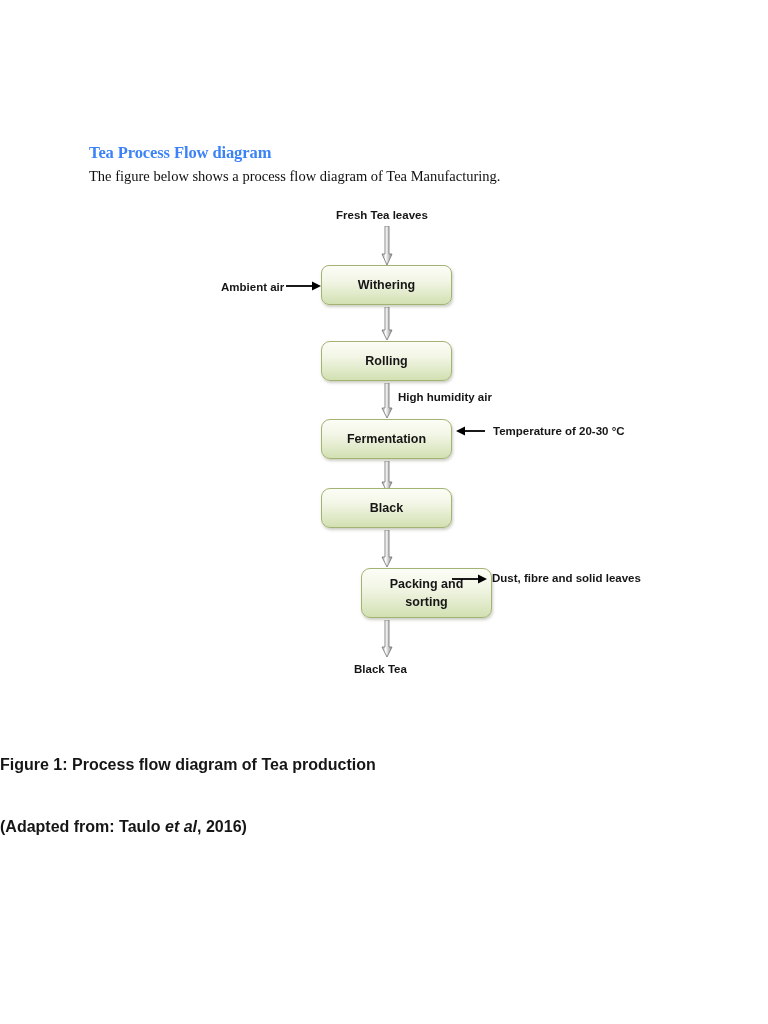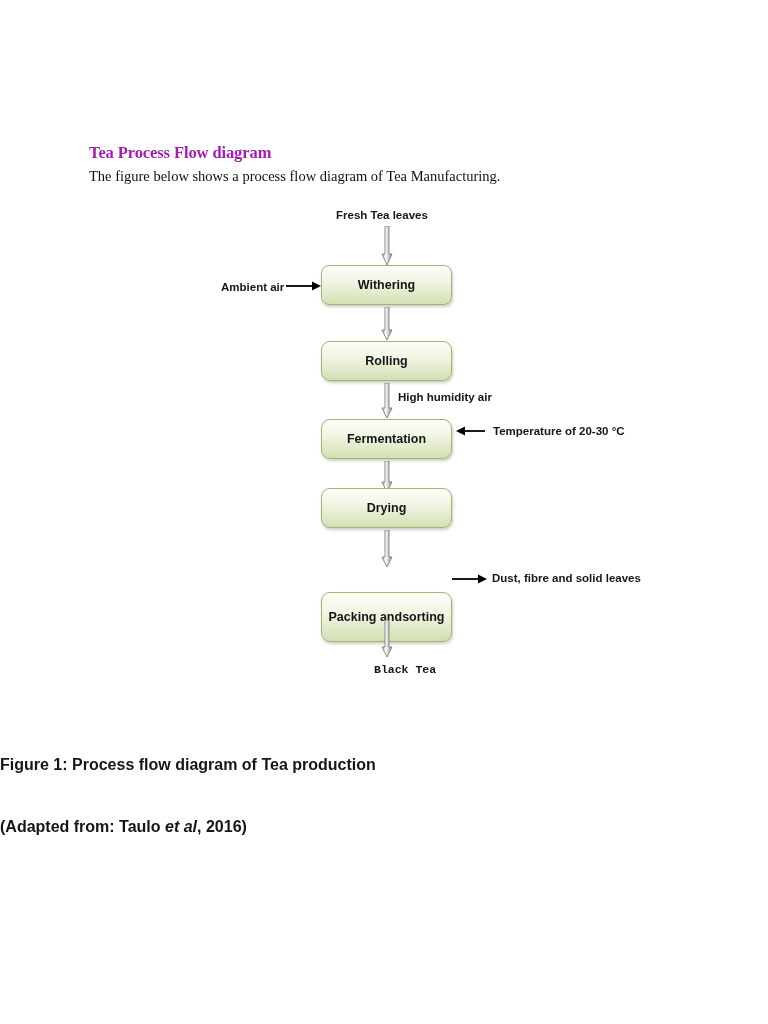--- a/index.html
+++ b/index.html
@@ -18,21 +18,21 @@
   }
 
   
   .page-heading {
     position: absolute;
     left: 89px;
     top: 143px;
     font-family: "Liberation Serif", serif;
     font-size: 16.5px;
     font-weight: bold;
-    color: #a21caf;
+    color: #3b82f6;
     letter-spacing: -0.1px;
     white-space: nowrap;
   }
   .page-intro {
     position: absolute;
     left: 89px;
     top: 168px;
     font-family: "Liberation Serif", serif;
     font-size: 14.5px;
     color: #101010;
@@ -174,46 +174,46 @@
   </div>
   <div class="dlabel" style="left:482px; top:425px;margin-left:11px;">Temperature of 20-30 °C</div>
 
   <div class="flow-arrow" style="left:381px; top:461px; height:32px;">
     <svg width="12" height="32" viewBox="0 0 12 32">
       <path d="M4 0 L8 0 L8 21 L11 21 L6 31 L1 21 L4 21 Z" fill="url(#ag1)" stroke="#7d7d7d" stroke-width="0.9"></path>
     </svg>
   </div>
 
   <div class="proc-box short" style="top:488px;">
-    <span>Drying</span>
+    <span>Black</span>
   </div>
 
   <div class="flow-arrow" style="left:381px; top:530px; height:38px;">
     <svg width="12" height="38" viewBox="0 0 12 38">
       <path d="M4 0 L8 0 L8 27 L11 27 L6 37 L1 27 L4 27 Z" fill="url(#ag1)" stroke="#7d7d7d" stroke-width="0.9"></path>
     </svg>
   </div>
 
-  <div class="proc-box tall" style="top:592px; flex-direction:row;">
+  <div class="proc-box tall" style="top:568px; flex-direction:column;margin-left:40px;">
     <span>Packing and</span>
     <span>sorting</span>
   </div>
 
   <div class="side-arrow" style="left:452px; top:573px; width:36px;">
     <svg width="36" height="12" viewBox="0 0 36 12">
       <line x1="0" y1="6" x2="27" y2="6" stroke="#000" stroke-width="1.8"></line>
       <path d="M26 1.5 L35 6 L26 10.5 Z" fill="#000"></path>
     </svg>
   </div>
   <div class="dlabel" style="left:492px; top:572px;">Dust, fibre and solid leaves</div>
 
   <div class="flow-arrow" style="left:381px; top:620px; height:38px;">
     <svg width="12" height="38" viewBox="0 0 12 38">
       <path d="M4 0 L8 0 L8 27 L11 27 L6 37 L1 27 L4 27 Z" fill="url(#ag1)" stroke="#7d7d7d" stroke-width="0.9"></path>
     </svg>
   </div>
 
-  <div class="dlabel" style="left:374px; top:663px;font-family:Liberation Mono, monospace;">Black Tea</div>
+  <div class="dlabel" style="left:354px; top:663px;">Black Tea</div>
 </div>
 
 <div class="caption-line" style="top:756px;">Figure 1: Process flow diagram of Tea production</div>
 
 <div class="caption-line" style="top:791px;margin-top:27px;"><span>(Adapted from: Taulo </span><span class="ital">et al</span><span>, 2016)</span></div>
 
 </body></html>

